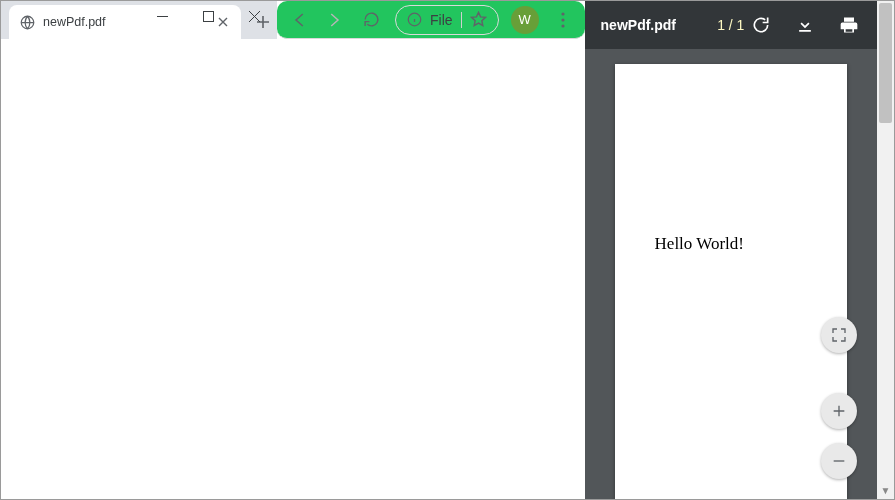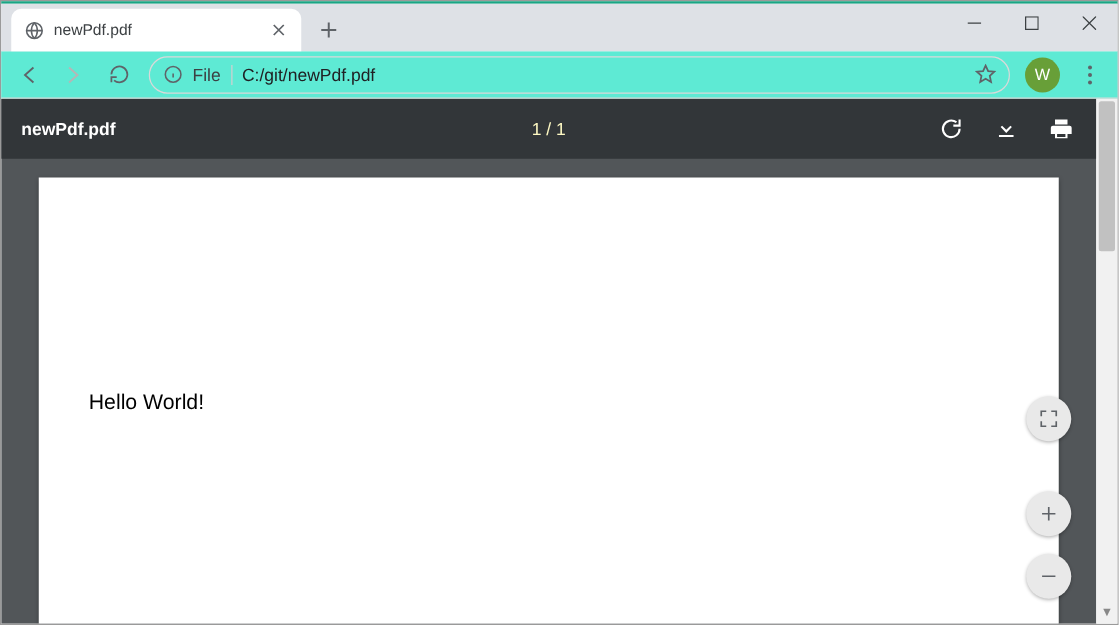--- a/index.html
+++ b/index.html
@@ -1,29 +1,29 @@
 <!DOCTYPE html>
 <html><head>
 <meta charset="utf-8">
 <style>
   * { box-sizing: border-box; margin: 0; padding: 0; }
   html, body { width: 895px; height: 500px; overflow: hidden; font-family: "Segoe UI", Arial, sans-serif; }
-  .window { width: 895px; height: 500px; border: 1px solid #9a9a9a; background: #fff; display: flex; flex-direction: column; }
+  .window { width: 895px; height: 500px; border: 1px solid #9a9a9a; background: #fff; display: flex; flex-direction: row; }
   .top-accent { height: 2px; background: #1aa584; }
   
   .titlebar { height: 38px; background: #dee1e6; display: flex; align-items: flex-end; position: relative; }
   .tab { margin-left: 8px; height: 34px; width: 232px; background: #fff; border-radius: 8px 8px 0 0; display: flex; align-items: center; padding: 0 10px; gap: 8px; }
   .tab .favicon { width: 16px; height: 16px; display:flex; align-items:center; justify-content:center; color:#5f6368; }
   .tab .title { flex: 1; font-size: 12.5px; color: #3c4043; white-space: nowrap; overflow: hidden; text-overflow: ellipsis; }
   .tab .close { width: 16px; height: 16px; display:flex; align-items:center; justify-content:center; color:#5f6368; font-size: 14px; cursor:pointer; }
   .newtab { width: 28px; height: 28px; margin-left: 8px; margin-bottom: 3px; display:flex; align-items:center; justify-content:center; color:#5f6368; font-size:18px; cursor:pointer; }
   .window-controls { position:absolute; right:0; top:0; height: 30px; display:flex; }
   .window-controls .wc { width: 46px; height: 30px; display:flex; align-items:center; justify-content:center; color:#3c4043; cursor:pointer; }
   
-  .navbar { height: 38px; background: #5eead4; border-bottom: 1px solid #d9d9d9; display:flex; align-items:center; padding: 0 6px; gap: 4px; }
+  .navbar { height: 38px; background: #22c55e; border-bottom: 1px solid #d9d9d9; display:flex; align-items:center; padding: 0 6px; gap: 4px; border-radius: 10px; }
   .nav-btn { width: 32px; height: 32px; display:flex; align-items:center; justify-content:center; color:#5f6368; cursor:pointer; border-radius:50%; }
   .nav-btn.disabled { color:#b6b6b6; cursor:default; }
   .omnibox { flex:1; height: 30px; border:1px solid #d9d9d9; border-radius: 15px; display:flex; align-items:center; padding: 0 10px; gap:8px; color:#3c4043; font-size:14px; margin: 0 4px;}
   .omnibox .info-icon { width:16px; height:16px; display:flex; align-items:center; justify-content:center; color:#5f6368;}
   .omnibox .scheme { font-size:14px; color:#3c4043;}
   .omnibox .sep { width:1px; height:16px; background:#cfcfcf; }
   .omnibox .url { flex:1; font-size:14px; color:#202124; border:none; outline:none; background:transparent;}
   .omnibox .star { width:18px; height:18px; display:flex; align-items:center; justify-content:center; color:#5f6368; cursor:pointer;}
   .avatar { width:28px; height:28px; border-radius:50%; background:#689f38; color:#fff; display:flex; align-items:center; justify-content:center; font-size:13px; margin:0 4px; cursor:pointer;}
   .menu-btn { width:32px; height:32px; display:flex; align-items:center; justify-content:center; color:#5f6368; cursor:pointer;}
@@ -36,21 +36,21 @@
   .scrollbar .arrow.up{ top:0;} .scrollbar .arrow.down{ bottom:0;}
   
   .pdf-toolbar { height:48px; background:#323639; display:flex; align-items:center; padding:0 16px; color:#fff; }
   .pdf-title { font-size:14px; font-weight:600; }
   .pdf-page { position:absolute; left:50%; transform:translateX(-50%); font-size:14px; color:#fef9c3;}
   .pdf-actions { margin-left:auto; display:flex; gap:20px;}
   .pdf-actions .pa { width:24px; height:24px; display:flex; align-items:center; justify-content:center; cursor:pointer; color:#fff;}
   
   .pdf-canvas { position:absolute; top:48px; left:0; right:0; bottom:0; overflow:hidden; }
   .pdf-page-sheet { position:absolute; top:15px; left:30px; right:30px; background:#fff; box-shadow:0 1px 4px rgba(0,0,0,.4); padding:40px; min-height:600px;}
-  .pdf-text { font-family: Liberation Sans, sans-serif; font-size:17px; color:#000; margin-top:130px;}
+  .pdf-text { font-family: Liberation Serif, serif; font-size:17px; color:#000; margin-top:130px;}
   
   .float-controls { position:absolute; right:20px; bottom:20px; display:flex; flex-direction:column; gap:14px; align-items:center;}
   .float-btn { width:36px; height:36px; border-radius:50%; background:#e9e9e9; box-shadow:0 1px 3px rgba(0,0,0,.3); display:flex; align-items:center; justify-content:center; color:#5f6368; cursor:pointer; font-size:20px;}
   .float-btn.fit { margin-bottom: 26px; }
   svg { display:block; }
 </style>
 </head>
 <body>
 
 <div class="window">
@@ -114,21 +114,20 @@
     </div>
     <div class="omnibox">
       <span class="info-icon">
         <svg width="15" height="15" viewBox="0 0 24 24" fill="none" stroke="currentColor" stroke-width="2">
             <circle cx="12" cy="12" r="10"></circle>
             <path d="M12 8h.01M11 12h1v4"></path>
           </svg>
       </span>
       <span class="scheme">File</span>
       <span class="sep"></span>
-      <span class="url">C:/git/newPdf.pdf</span>
       <span class="star">
         <svg width="17" height="17" viewBox="0 0 24 24" fill="none" stroke="currentColor" stroke-width="2">
             <path d="M12 2l2.9 6.3 6.9.7-5.1 4.7 1.4 6.8L12 17l-6.1 3.5 1.4-6.8L2.2 9l6.9-.7L12 2z"></path>
           </svg>
       </span>
     </div>
     <div class="avatar">
       <span>W</span>
     </div>
     <div class="menu-btn">

